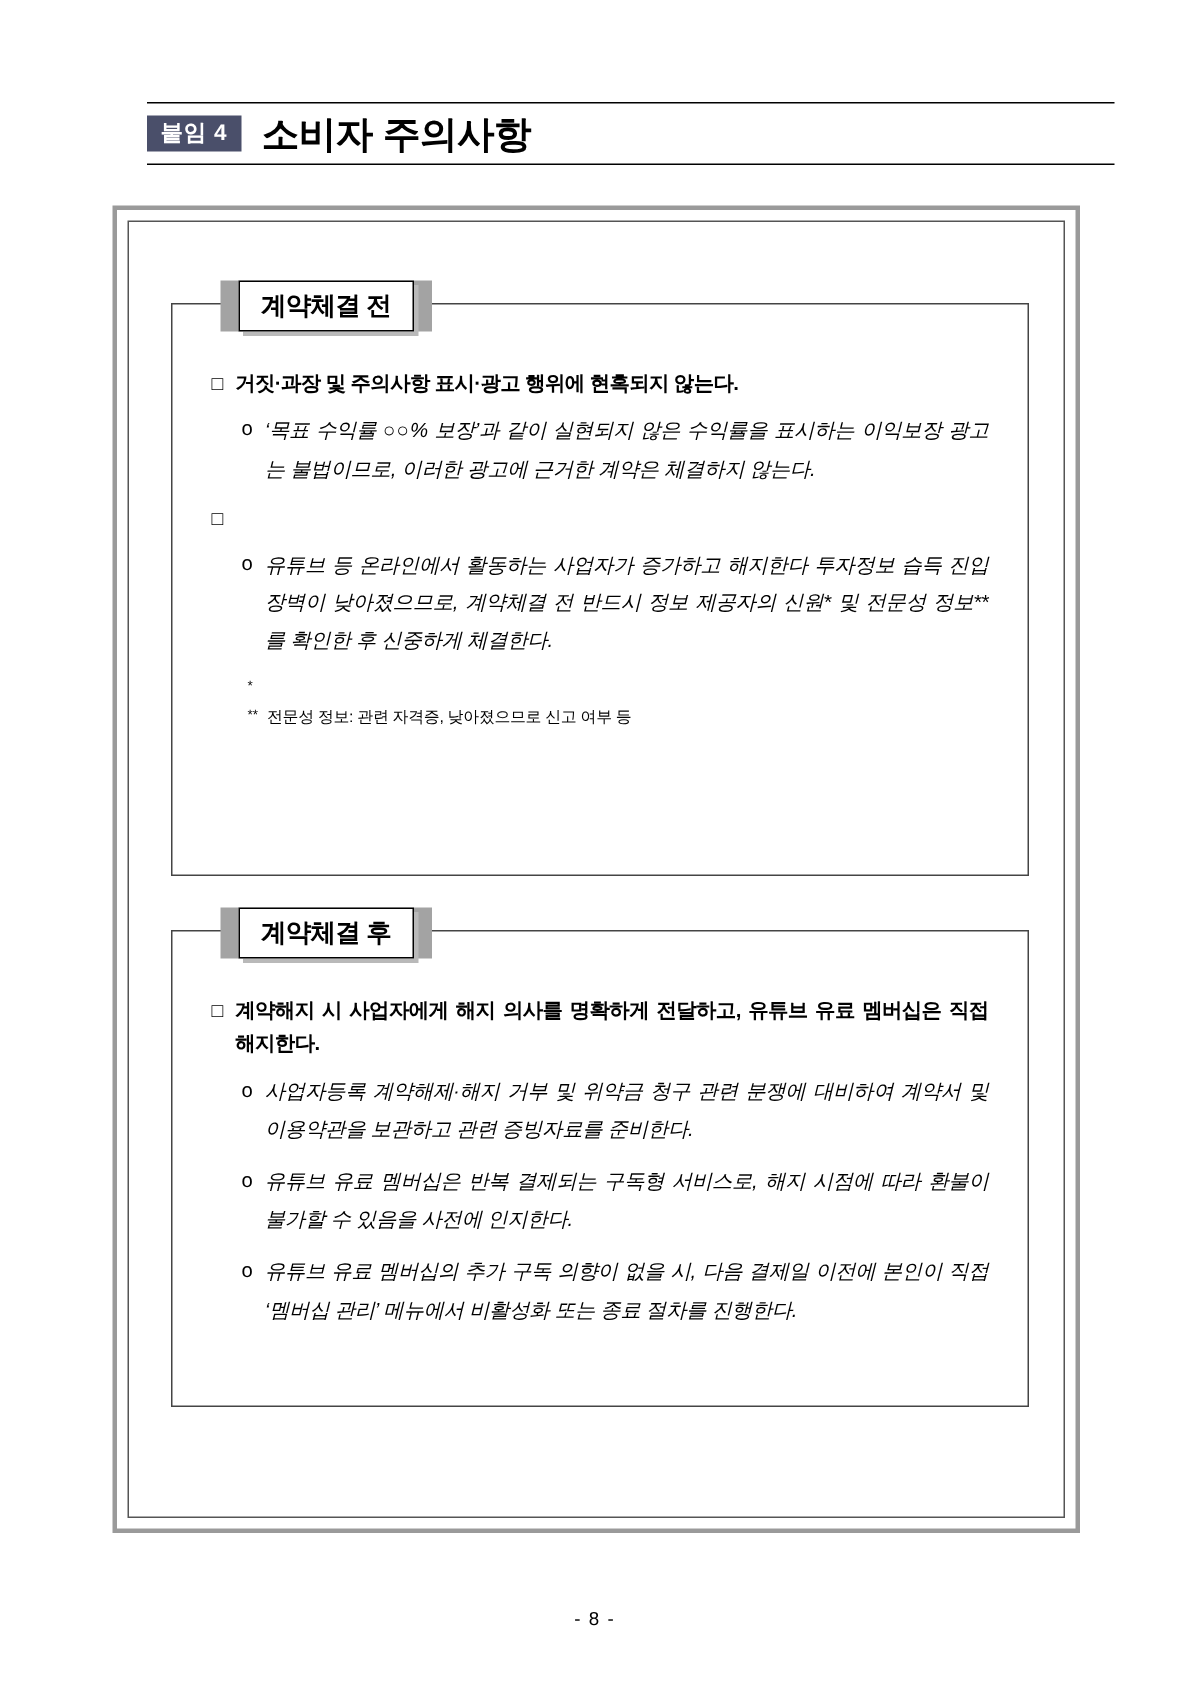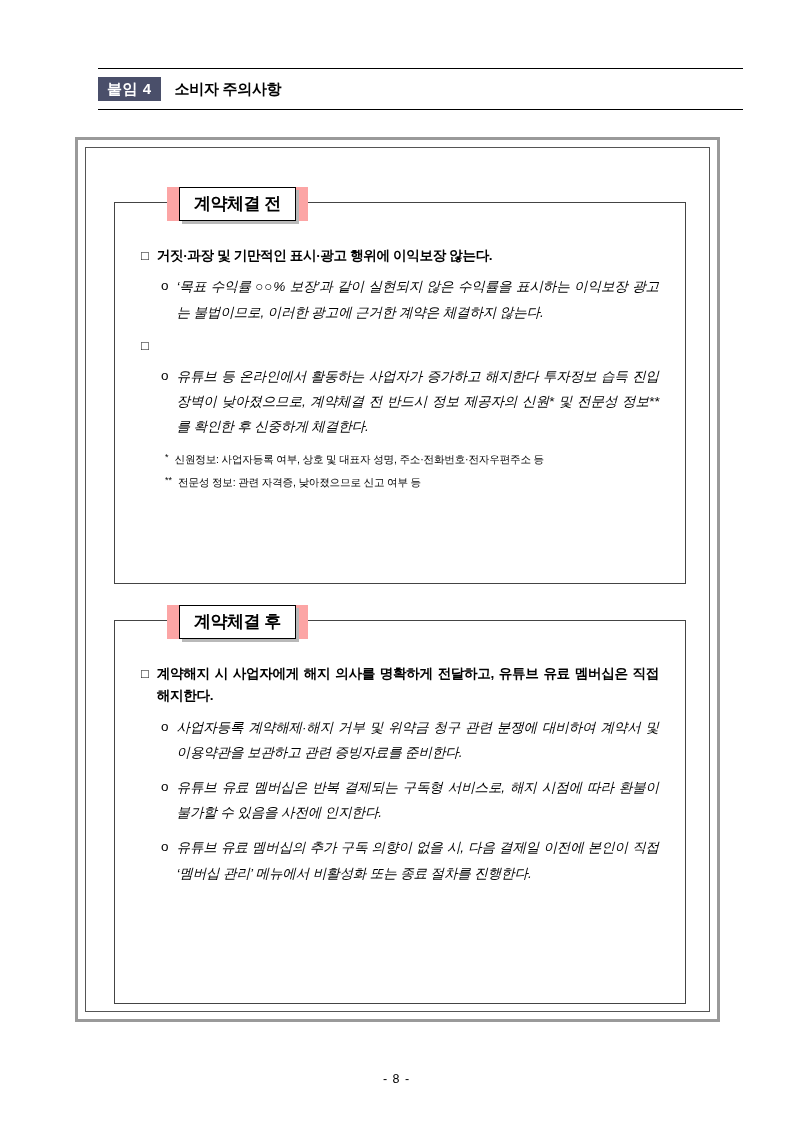--- a/index.html
+++ b/index.html
@@ -50,21 +50,21 @@
     background: #4a4f6a;
     color: #ffffff;
     font-weight: bold;
     font-size: 15px;
     letter-spacing: 0.5px;
     padding: 3px 9px 4px 9px;
     line-height: 1.15;
     white-space: nowrap;
   }
   .doc-title {
-    font-size: 15px;
+    font-size: 25px;
     font-weight: bold;
     letter-spacing: -0.3px;
     white-space: nowrap;
   }
 
   
   .outer-box {
     position: absolute;
     left: 75px;
     top: 137px;
@@ -86,22 +86,22 @@
 
   
   .section {
     position: absolute;
     box-sizing: border-box;
     border: 1.1px solid #444;
   }
   .section-legend {
     position: absolute;
     top: -16px;
-    left: 52px;
-    background: #fca5a5;
+    left: 32px;
+    background: #a3a3a3;
     padding: 0 12px;
   }
   .legend-box {
     display: inline-block;
     border: 1.6px solid #000;
     padding: 4px 14px 5px 14px;
     font-size: 17px;
     font-weight: bold;
     letter-spacing: -0.5px;
     background: #fff;
@@ -199,51 +199,50 @@
     <div class="outer-box-inner">
 
       <div class="section" style="left:28px; top:54px; width:572px; height:382px;">
         <div class="section-legend">
           <span class="legend-box">계약체결 전</span>
         </div>
         <div class="section-body">
 
           <div class="chk-item">
             <span class="chk-mark">□</span>
-            <span class="chk-text">거짓·과장 및 기만적인 표시·광고 행위에 이익보장 않는다.</span>
+            <span class="chk-text">거짓·과장 및 주의사항 표시·광고 행위에 현혹되지 않는다.</span>
           </div>
 
           <div class="o-item">
             <span class="o-mark">o</span>
             <span class="o-text">‘목표 수익률 ○○% 보장’과 같이 실현되지 않은 수익률을 표시하는 이익보장 광고는 불법이므로, 이러한 광고에 근거한 계약은 체결하지 않는다.</span>
           </div>
 
           <div class="chk-item">
             <span class="chk-mark">□</span>
           </div>
 
           <div class="o-item">
             <span class="o-mark">o</span>
             <span class="o-text">유튜브 등 온라인에서 활동하는 사업자가 증가하고 해지한다 투자정보 습득 진입장벽이 낮아졌으므로, 계약체결 전 반드시 정보 제공자의 신원* 및 전문성 정보**를 확인한 후 신중하게 체결한다.</span>
           </div>
 
           <div class="note">
             <span class="note-mark">*</span>
-            <span class="note-text">신원정보: 사업자등록 여부, 상호 및 대표자 성명, 주소·전화번호·전자우편주소 등</span>
           </div>
 
           <div class="note">
             <span class="note-mark">**</span>
             <span class="note-text">전문성 정보: 관련 자격증, 낮아졌으므로 신고 여부 등</span>
           </div>
 
         </div>
       </div>
 
-      <div class="section" style="left:28px; top:472px; width:572px; height:384px;">
+      <div class="section" style="left:28px; top:472px; width:572px; height:318px;">
         <div class="section-legend">
           <span class="legend-box">계약체결 후</span>
         </div>
         <div class="section-body">
 
           <div class="chk-item">
             <span class="chk-mark">□</span>
             <span class="chk-text">계약해지 시 사업자에게 해지 의사를 명확하게 전달하고, 유튜브 유료 멤버십은 직접 해지한다.</span>
           </div>
 

